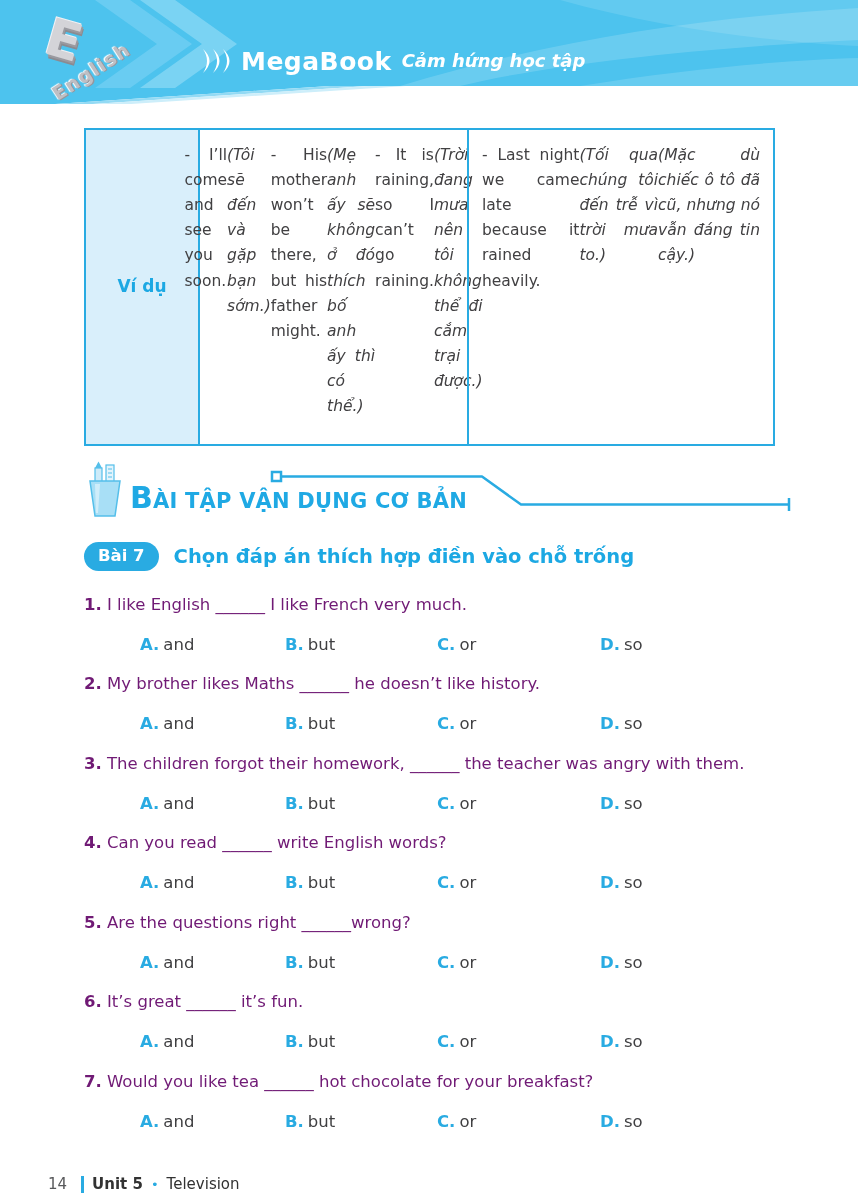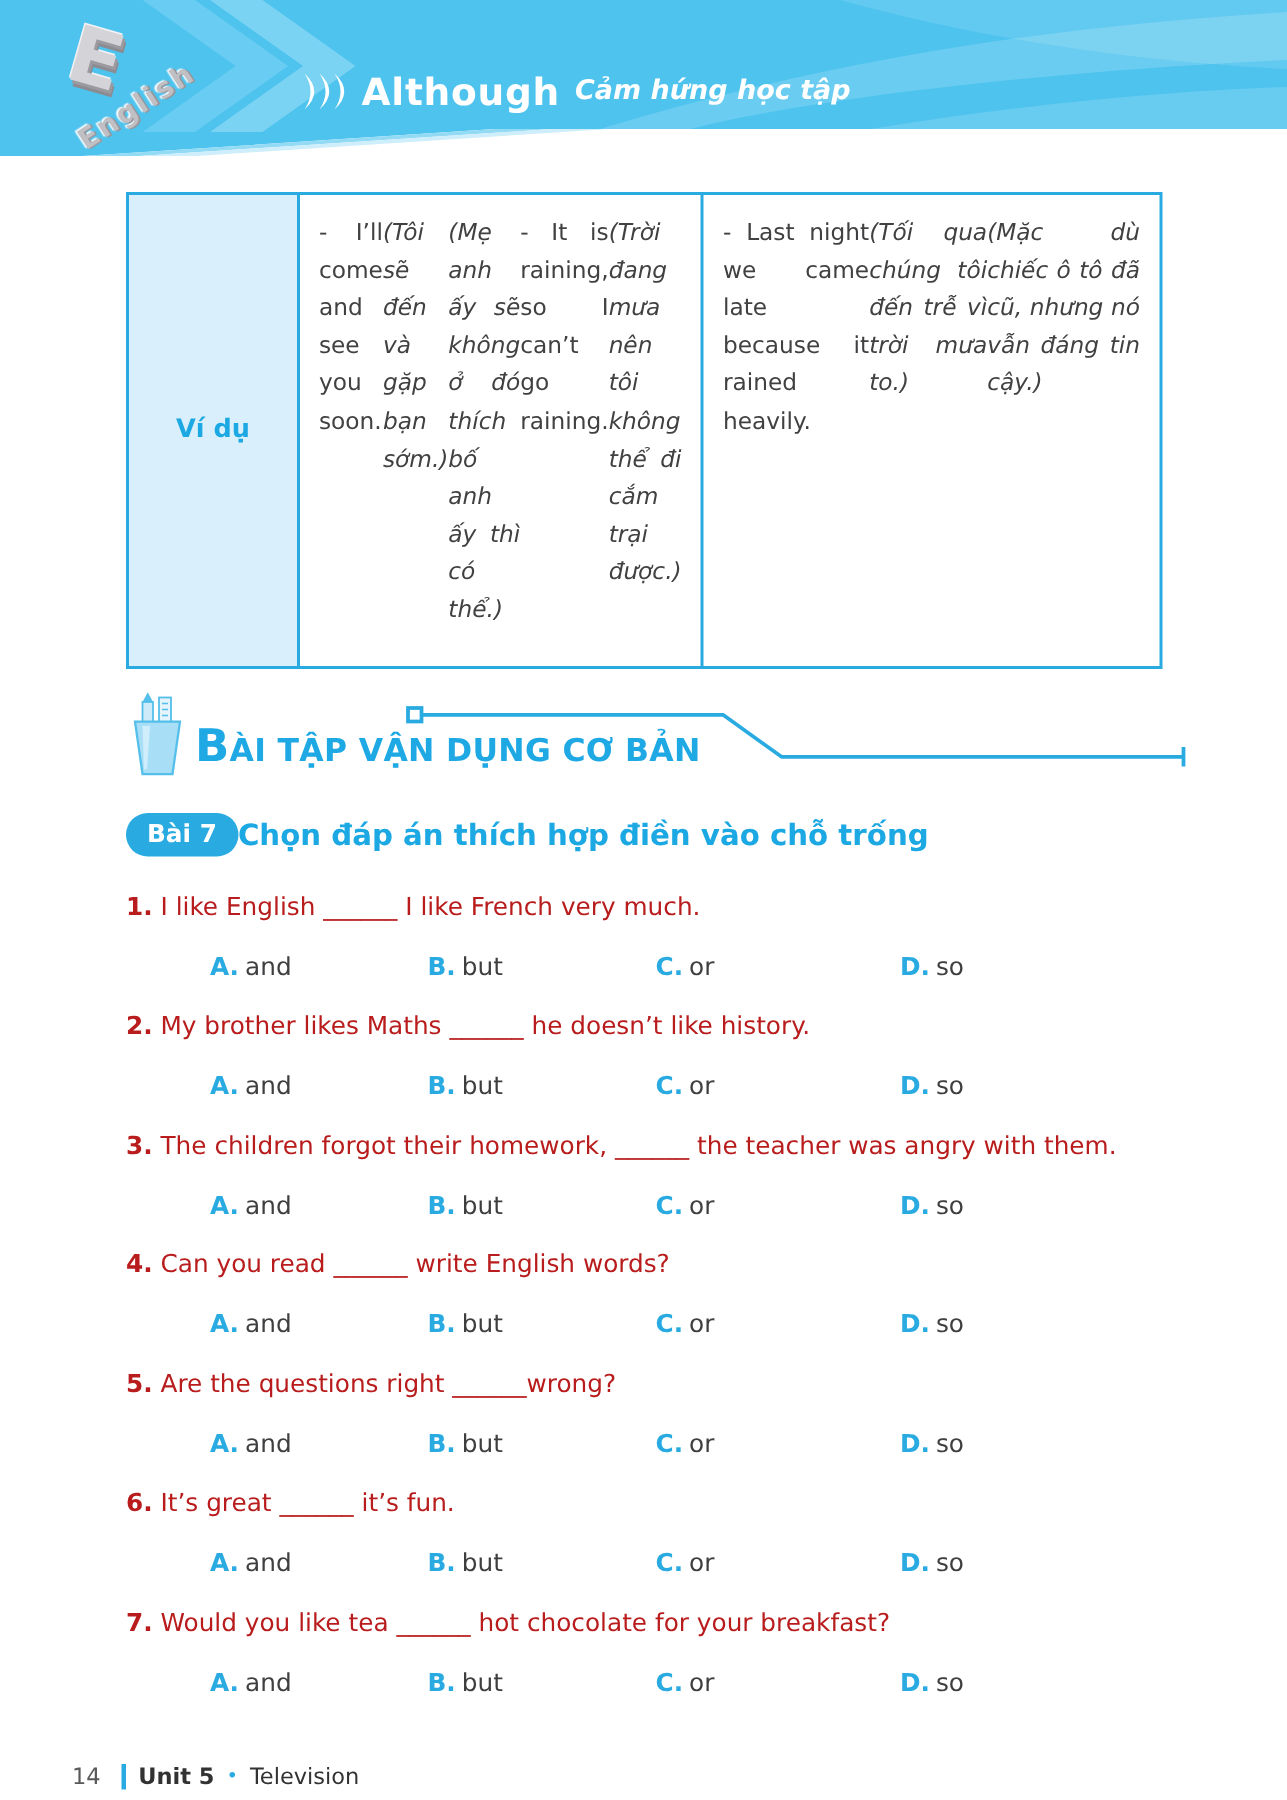--- a/index.html
+++ b/index.html
@@ -68,31 +68,31 @@
   .section-header .cup { position: absolute; left: 0; top: 0; }
   .section-title {
     position: absolute; left: 46px; top: 20px;
     font-size: 21px; font-weight: bold; color: #1FA9E4; letter-spacing: 0.2px;
     margin: 0;
   }
   .section-title::first-letter { font-size: 30px; }
   .deco { position: absolute; left: 0; top: 0; pointer-events: none; }
 
   
-  .exercise-row { margin-top: 22px; display: flex; align-items: center; }
+  .exercise-row { margin-top: 22px; display: flex; align-items: center; gap: 15px; }
   .badge {
     background: #29ABE2; color: #ffffff; font-weight: bold;
     font-size: 16.5px; padding: 4px 14px 5px 14px; border-radius: 16px;
     line-height: 1.2;
   }
   .exercise-title { color: #1CA8E3; font-weight: bold; font-size: 19.5px; }
 
   
   .questions { margin-top: 22px; }
-  .q-line { font-size: 16.5px; color: #b91c1c; margin: 0; line-height: 1.5; }
+  .q-line { font-size: 16.5px; color: #701a75; margin: 0; line-height: 1.5; }
   .q-num { font-weight: bold; }
   .opts {
     display: grid; grid-template-columns: 145px 152px 163px auto;
     padding-left: 56px; margin: 15px 0 15px 0;
     font-size: 16.5px; color: #3f3f41; line-height: 1.5;
   }
   .opt-letter { color: #29ABE2; font-weight: bold; margin-right: 4px; }
 
   
   .footer {
@@ -123,34 +123,35 @@
       <path d="M580,86 C690,68 790,60 858,58 L858,86 Z" fill="#ffffff" opacity="0.15"></path>
     </svg>
     <div class="logo-e">E</div>
     <div class="logo-english">English</div>
     <div class="megabook">
       <svg class="arcs" width="34" height="28" viewBox="0 0 34 28">
         <path d="M3,2 Q16,14 3,26 Q11,14 3,2 Z" fill="#ffffff"></path>
         <path d="M13,2 Q26,14 13,26 Q21,14 13,2 Z" fill="#ffffff"></path>
         <path d="M23,2 Q36,14 23,26 Q31,14 23,2 Z" fill="#ffffff"></path>
       </svg>
-      <span class="brand-name">Although</span>
+      <span class="brand-name">MegaBook</span>
       <span class="brand-tagline">Cảm hứng học tập</span>
     </div>
   </header>
 
   <div class="content">
 
     <div class="ex-table">
       <div class="cell label-cell">
         <span class="vi-du">Ví dụ</span>
       </div>
       <div class="cell">
         <p>- I’ll come and see you soon.</p>
         <p class="vi">(Tôi sẽ đến và gặp bạn sớm.)</p>
+        <p>- His mother won’t be there, but his father might.</p>
         <p class="vi">(Mẹ anh ấy sẽ không ở đó thích bố anh ấy thì có thể.)</p>
         <p>- It is raining, so I can’t go raining.</p>
         <p class="vi">(Trời đang mưa nên tôi không thể đi cắm trại được.)</p>
       </div>
       <div class="cell">
         <p>- Last night we came late because it rained heavily.</p>
         <p class="vi">(Tối qua chúng tôi đến trễ vì trời mưa to.)</p>
         <p class="vi">(Mặc dù chiếc ô tô đã cũ, nhưng nó vẫn đáng tin cậy.)</p>
       </div>
     </div>

